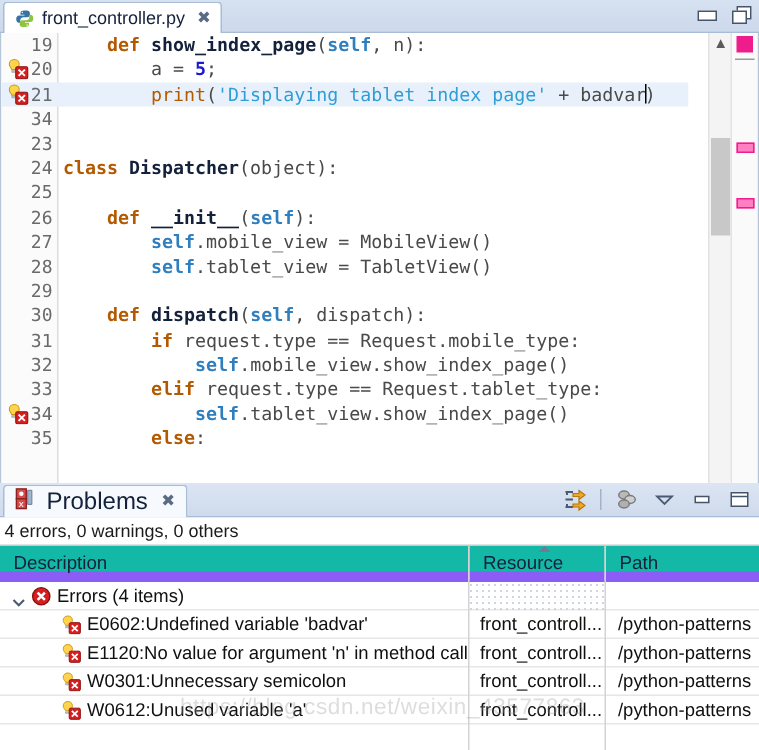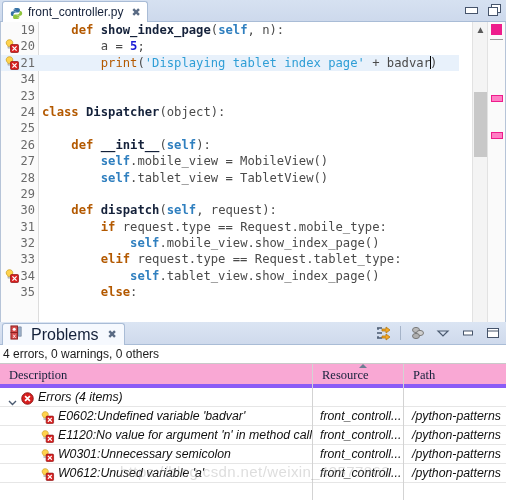--- a/index.html
+++ b/index.html
@@ -180,38 +180,38 @@
 
   .summary {
     position: absolute; left: 0; top: 23px; right: 0; height: 18px;
     font-size: 12px; color: #1b1b1b; padding-left: 3px; line-height: 18px;
     background: #ffffff;
   }
   .tbl {
     position: absolute; left: 0; top: 41px; right: 0; bottom: 0;
     background: #fff; border-top: 1px solid #c9c9c9;
   }
-  .thead { position: relative; height: 24px; background: #f9a8d4;
-           border-bottom: 4px solid #8b5cf6; font-family: Liberation Serif, serif; }
+  .thead { position: relative; height: 24px; background: #14b8a6;
+           border-bottom: 7px solid #8b5cf6; }
   .th {
     position: absolute; top: 0; height: 23px; line-height: 23px;
     font-size: 12.5px; color: #14213a; padding-left: 9px;
     cursor: pointer; white-space: nowrap;
   }
   .th-div { position: absolute; top: 0; width: 1px; height: 23px; background: #d3d3d3; }
   .sortmark {
     position: absolute; left: 50%; top: 0px; width: 0; height: 0;
     border-left: 4px solid transparent; border-right: 4px solid transparent;
     border-bottom: 4px solid #6f7d92;
   }
   .rows { position: absolute; left: 0; top: 24px; right: 0; bottom: 0; }
   .row { position: relative; height: 19px; border-bottom: 1px solid #e6e6e6; }
   .cell {
     position: absolute; top: 0; height: 18px; line-height: 18px;
-    font-size: 12.3px; color: #101010; white-space: nowrap; overflow: hidden; font-style: italic;
+    font-size: 12.3px; color: #101010; white-space: nowrap; overflow: hidden;
   }
   .c-desc { left: 0; right: 194px; }
   .c-res  { left: 312px; width: 100px; padding-left: 8px; }
   .c-path { left: 404px; right: 0; padding-left: 8px; }
   .grpcell { padding-left: 38px; }
   .itemcell { padding-left: 58px; }
   .vcol { position: absolute; top: 0; bottom: 0; width: 1px; background: #d3d3d3; }
   .dotfill {
     position: absolute; left: 312px; width: 91px; top: 0; height: 19px;
     background-image: radial-gradient(#cfd6e0 0.6px, transparent 0.7px);
@@ -271,21 +271,21 @@
                   <path d="M8.4 7.4l4.2 4.2M12.6 7.4l-4.2 4.2" stroke="#fff" stroke-width="1.3"></path>
                 </svg></span><span class="code"><span class="pl">&nbsp;&nbsp;&nbsp;&nbsp;&nbsp;&nbsp;&nbsp;&nbsp;</span><span class="kw2">print</span><span class="pl">(</span><span class="str">'Displaying tablet index page'</span><span class="pl"> + badvar</span><span class="cursor"></span><span class="pl">)</span></span></div>
             <div class="line"><span class="ln">34</span><span class="code"><span class="pl"></span></span></div>
             <div class="line"><span class="ln">23</span><span class="code"><span class="pl"></span></span></div>
             <div class="line"><span class="ln">24</span><span class="code"><span class="pl"></span><span class="kw">class</span><span class="pl"> </span><span class="cls">Dispatcher</span><span class="pl">(object):</span></span></div>
             <div class="line"><span class="ln">25</span><span class="code"><span class="pl"></span></span></div>
             <div class="line"><span class="ln">26</span><span class="code"><span class="pl">&nbsp;&nbsp;&nbsp;&nbsp;</span><span class="kw">def</span><span class="pl"> </span><span class="fn">__init__</span><span class="pl">(</span><span class="self">self</span><span class="pl">):</span></span></div>
             <div class="line"><span class="ln">27</span><span class="code"><span class="pl">&nbsp;&nbsp;&nbsp;&nbsp;&nbsp;&nbsp;&nbsp;&nbsp;</span><span class="self">self</span><span class="pl">.mobile_view = MobileView()</span></span></div>
             <div class="line"><span class="ln">28</span><span class="code"><span class="pl">&nbsp;&nbsp;&nbsp;&nbsp;&nbsp;&nbsp;&nbsp;&nbsp;</span><span class="self">self</span><span class="pl">.tablet_view = TabletView()</span></span></div>
             <div class="line"><span class="ln">29</span><span class="code"><span class="pl"></span></span></div>
-            <div class="line"><span class="ln">30</span><span class="code"><span class="pl">&nbsp;&nbsp;&nbsp;&nbsp;</span><span class="kw">def</span><span class="pl"> </span><span class="fn">dispatch</span><span class="pl">(</span><span class="self">self</span><span class="pl">, request):</span></span></div>
+            <div class="line"><span class="ln">30</span><span class="code"><span class="pl">&nbsp;&nbsp;&nbsp;&nbsp;</span><span class="kw">def</span><span class="pl"> </span><span class="fn">dispatch</span><span class="pl">(</span><span class="self">self</span><span class="pl">, dispatch):</span></span></div>
             <div class="line"><span class="ln">31</span><span class="code"><span class="pl">&nbsp;&nbsp;&nbsp;&nbsp;&nbsp;&nbsp;&nbsp;&nbsp;</span><span class="kw">if</span><span class="pl"> request.type == Request.mobile_type:</span></span></div>
             <div class="line"><span class="ln">32</span><span class="code"><span class="pl">&nbsp;&nbsp;&nbsp;&nbsp;&nbsp;&nbsp;&nbsp;&nbsp;&nbsp;&nbsp;&nbsp;&nbsp;</span><span class="self">self</span><span class="pl">.mobile_view.show_index_page()</span></span></div>
             <div class="line"><span class="ln">33</span><span class="code"><span class="pl">&nbsp;&nbsp;&nbsp;&nbsp;&nbsp;&nbsp;&nbsp;&nbsp;</span><span class="kw">elif</span><span class="pl"> request.type == Request.tablet_type:</span></span></div>
             <div class="line"><span class="ln">34</span><span class="mk"><svg width="17" height="14" viewBox="0 0 17 14">
                   <path d="M5.5 0.7c2 0 3.3 1.4 3.3 3.1 0 1.1-.6 1.9-1.1 2.5-.3.4-.5.7-.5 1.1H3.8c0-.4-.2-.7-.5-1.1C2.8 5.7 2.2 4.9 2.2 3.8 2.2 2.1 3.5.7 5.5.7z" fill="#ffd34d" stroke="#c79a16" stroke-width="0.7"></path>
                   <path d="M3.9 8.2h3.2v1H3.9z" fill="#cfcfcf" stroke="#9a9a9a" stroke-width="0.5"></path>
                   <rect x="6.5" y="5.5" width="8" height="8" fill="#d81f1f" stroke="#8a1111" stroke-width="0.7" rx="1"></rect>
                   <path d="M8.4 7.4l4.2 4.2M12.6 7.4l-4.2 4.2" stroke="#fff" stroke-width="1.3"></path>
                 </svg></span><span class="code"><span class="pl">&nbsp;&nbsp;&nbsp;&nbsp;&nbsp;&nbsp;&nbsp;&nbsp;&nbsp;&nbsp;&nbsp;&nbsp;</span><span class="self">self</span><span class="pl">.tablet_view.show_index_page()</span></span></div>
             <div class="line"><span class="ln">35</span><span class="code"><span class="pl">&nbsp;&nbsp;&nbsp;&nbsp;&nbsp;&nbsp;&nbsp;&nbsp;</span><span class="kw">else</span><span class="pl">:</span></span></div>

